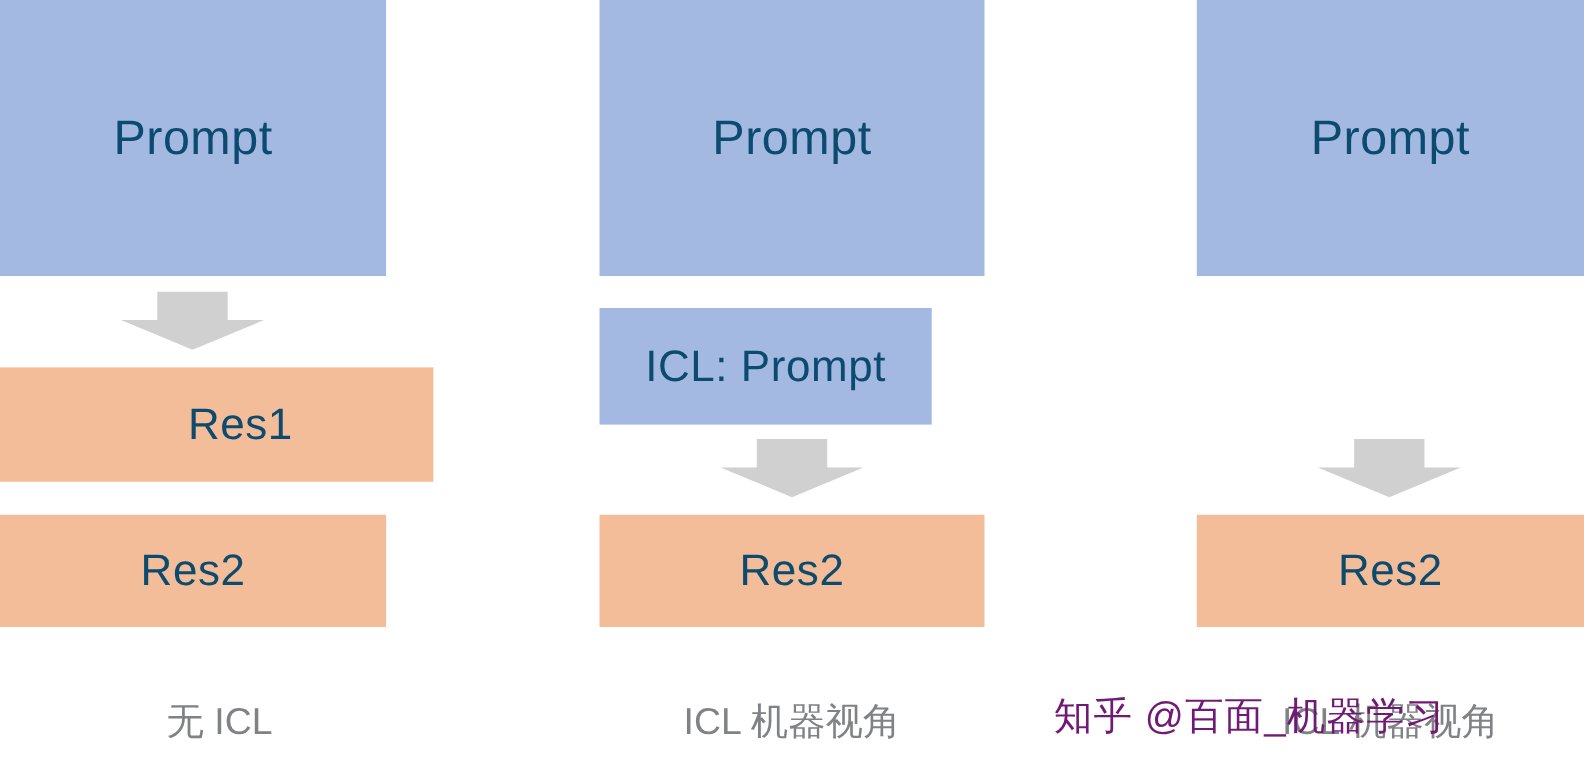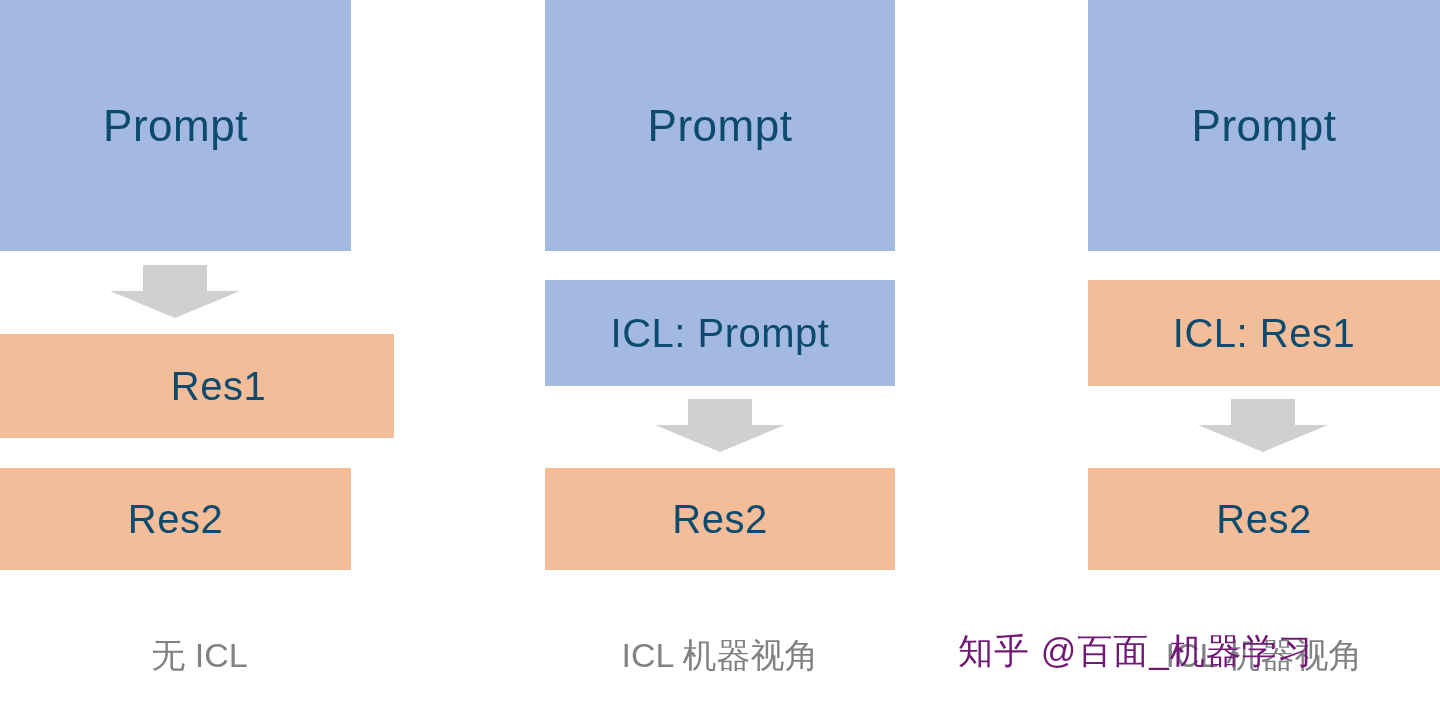--- a/index.html
+++ b/index.html
@@ -86,43 +86,40 @@
   <div class="box peach" style="left:0px; top:468px; width:351px; height:102px; font-size:40px;">
     <span class="label">Res2</span>
   </div>
 
   <div class="caption" style="left:0px; top:633px; width:351px;margin-left:24px;">无 ICL</div>
 
   <div class="box blue" style="left:545px; top:0px; width:350px; height:251px; font-size:44px;">
     <span class="label">Prompt</span>
   </div>
 
-  <div class="box blue" style="left:545px; top:280px; width:350px; height:106px; font-size:40px;">
+  <div class="box blue" style="left:545px; top:280px; width:302px; height:106px; font-size:40px;">
     <span class="label">ICL: Prompt</span>
   </div>
 
   <div class="arrow" style="left:655px; top:399px; width:130px; height:53px;">
     <svg viewBox="0 0 130 53" preserveAspectRatio="none">
       <polygon points="33,0 97,0 97,26 130,26 65,53 0,26 33,26" fill="#d0d0d0"></polygon>
     </svg>
   </div>
 
   <div class="box peach" style="left:545px; top:468px; width:350px; height:102px; font-size:40px;">
     <span class="label">Res2</span>
   </div>
 
   <div class="caption" style="left:545px; top:633px; width:350px;">ICL 机器视角</div>
 
   <div class="box blue" style="left:1088px; top:0px; width:352px; height:251px; font-size:44px;">
     <span class="label">Prompt</span>
   </div>
 
-  <div class="box peach" style="left:1088px; top:280px; width:352px; height:106px; font-size:40px;">
-    <span class="label">ICL: Res1</span>
-  </div>
 
   <div class="arrow" style="left:1198px; top:399px; width:130px; height:53px;">
     <svg viewBox="0 0 130 53" preserveAspectRatio="none">
       <polygon points="33,0 97,0 97,26 130,26 65,53 0,26 33,26" fill="#d0d0d0"></polygon>
     </svg>
   </div>
 
   <div class="box peach" style="left:1088px; top:468px; width:352px; height:102px; font-size:40px;">
     <span class="label">Res2</span>
   </div>

